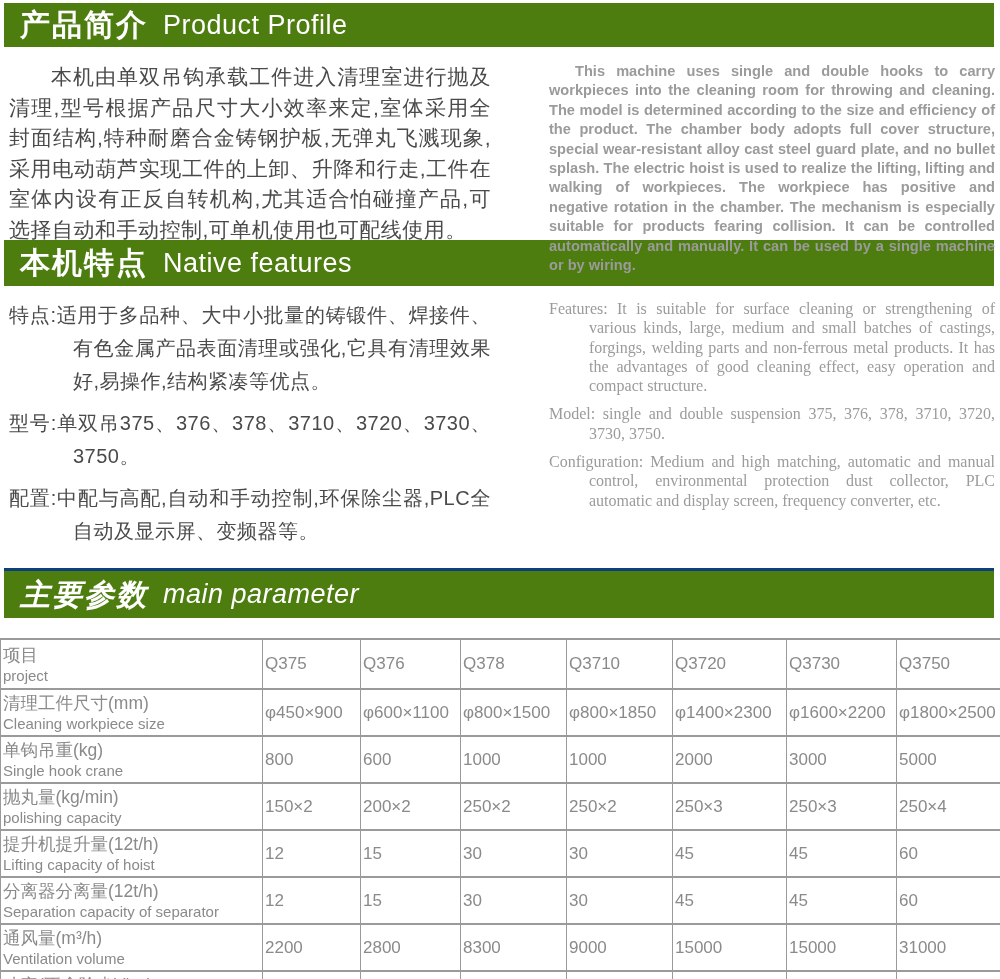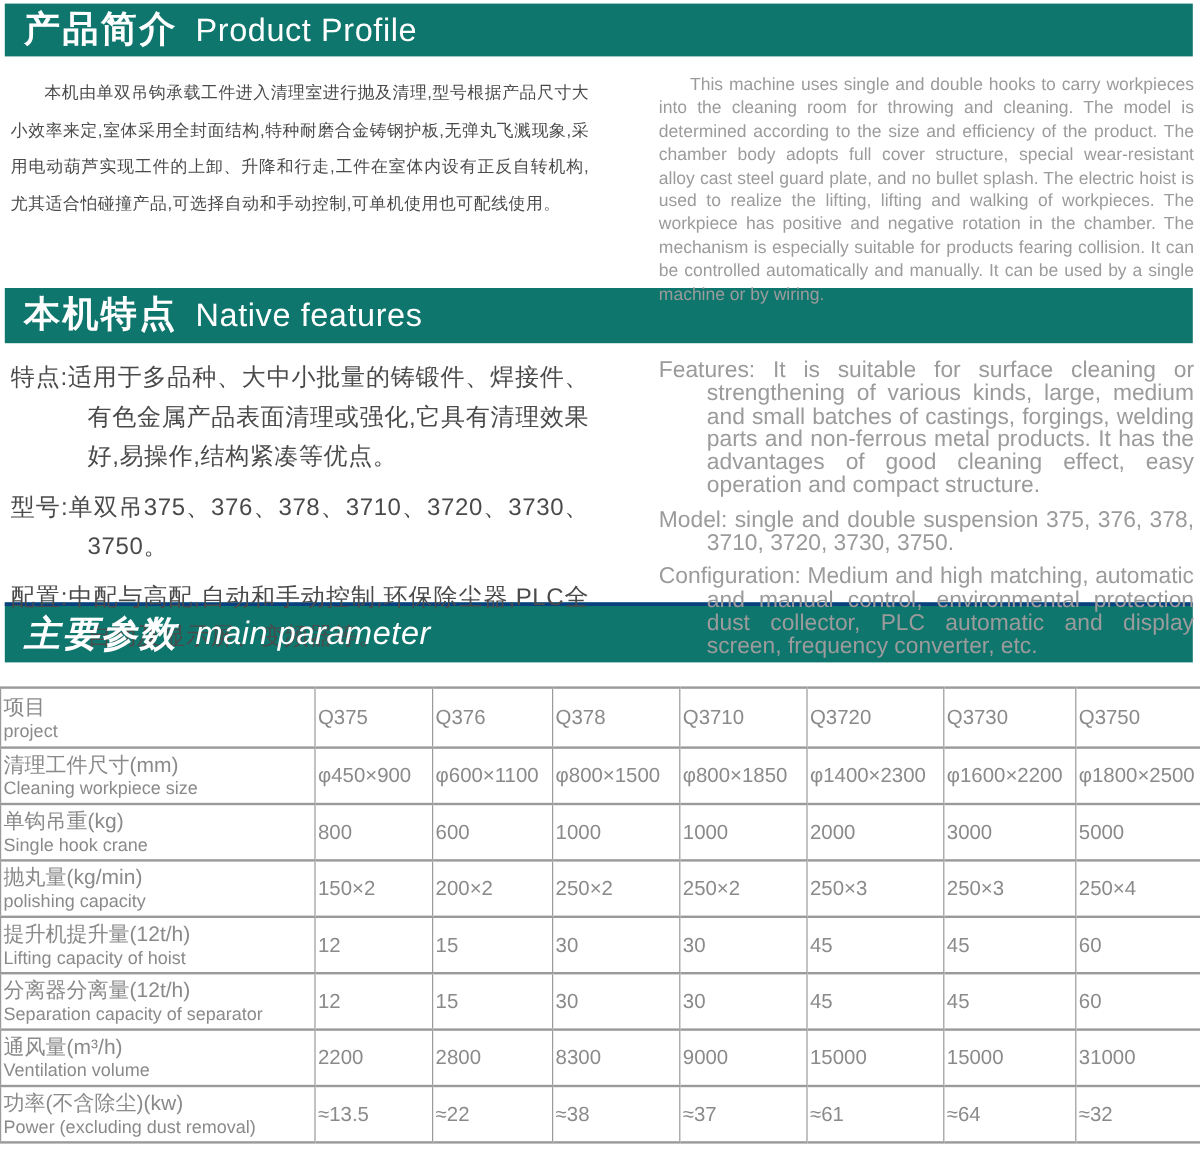--- a/index.html
+++ b/index.html
@@ -4,46 +4,46 @@
 <style>
   * { margin:0; padding:0; box-sizing:border-box; }
   html,body { background:#ffffff; }
   body {
     width:1000px; height:979px;
     font-family:"Liberation Sans","DejaVu Sans",sans-serif;
     color:#4a4a4a; overflow:hidden; position:relative;
   }
   
   .bar {
-    background:#0f766e; color:#ffffff;
+    background:#4d7c0f; color:#ffffff;
     margin:0 6px 0 4px; height:46px;
     display:flex; align-items:center; padding-left:16px;
   }
   .bar1 { margin-top:3px; height:44px; }
   .bar3 { height:50px; border-top:3px solid #0a3f80;font-style:italic; }
   .bar .t-zh { font-size:30px; font-weight:bold; letter-spacing:2px; line-height:1; }
   .bar .t-en { font-size:27px; font-weight:normal; margin-left:15px; line-height:1; letter-spacing:0.5px; }
   
   .sec-body { display:flex; justify-content:space-between; padding:15px 5px 0 9px; }
   .sec-body.body1 { height:193px; }
-  .sec-body.body2 { height:216px; padding-top:13px; }
+  .sec-body.body2 { height:282px; padding-top:13px; }
   .col-zh { width:482px; color:#4a4a4a; }
   .col-en { width:446px; color:#9b9b9b; text-align:justify; }
   .zh-para {
-    font-size:14px; line-height:30.5px; text-align:justify;
+    font-size:21px; line-height:30.5px; text-align:justify;
     text-indent:2em; letter-spacing:0.5px;
   }
-  .en-para { font-size:14.6px; line-height:19.4px; text-indent:26px; }
+  .en-para { font-size:14.6px; line-height:19.4px; text-indent:26px;font-weight:bold; }
   .zh-item {
     font-size:20px; line-height:33px; text-align:justify;
     padding-left:64px; text-indent:-64px; margin-bottom:9px; letter-spacing:0.5px;
   }
   .en-item {
-    font-size:19px; line-height:19.3px;
-    padding-left:40px; text-indent:-40px; margin-bottom:9px;
+    font-size:16px; line-height:19.3px;
+    padding-left:40px; text-indent:-40px; margin-bottom:9px;font-family:Liberation Serif, serif;
   }
   
   .param-table {
     width:1000px; margin-top:20px;
     border-collapse:collapse; table-layout:fixed;
     color:#8a8a8a; text-align:left;
   }
   .param-table td, .param-table th {
     border-left:1px solid #9a9a9a; border-right:1px solid #9a9a9a;
     border-top:2px solid #9a9a9a; border-bottom:2px solid #9a9a9a;

